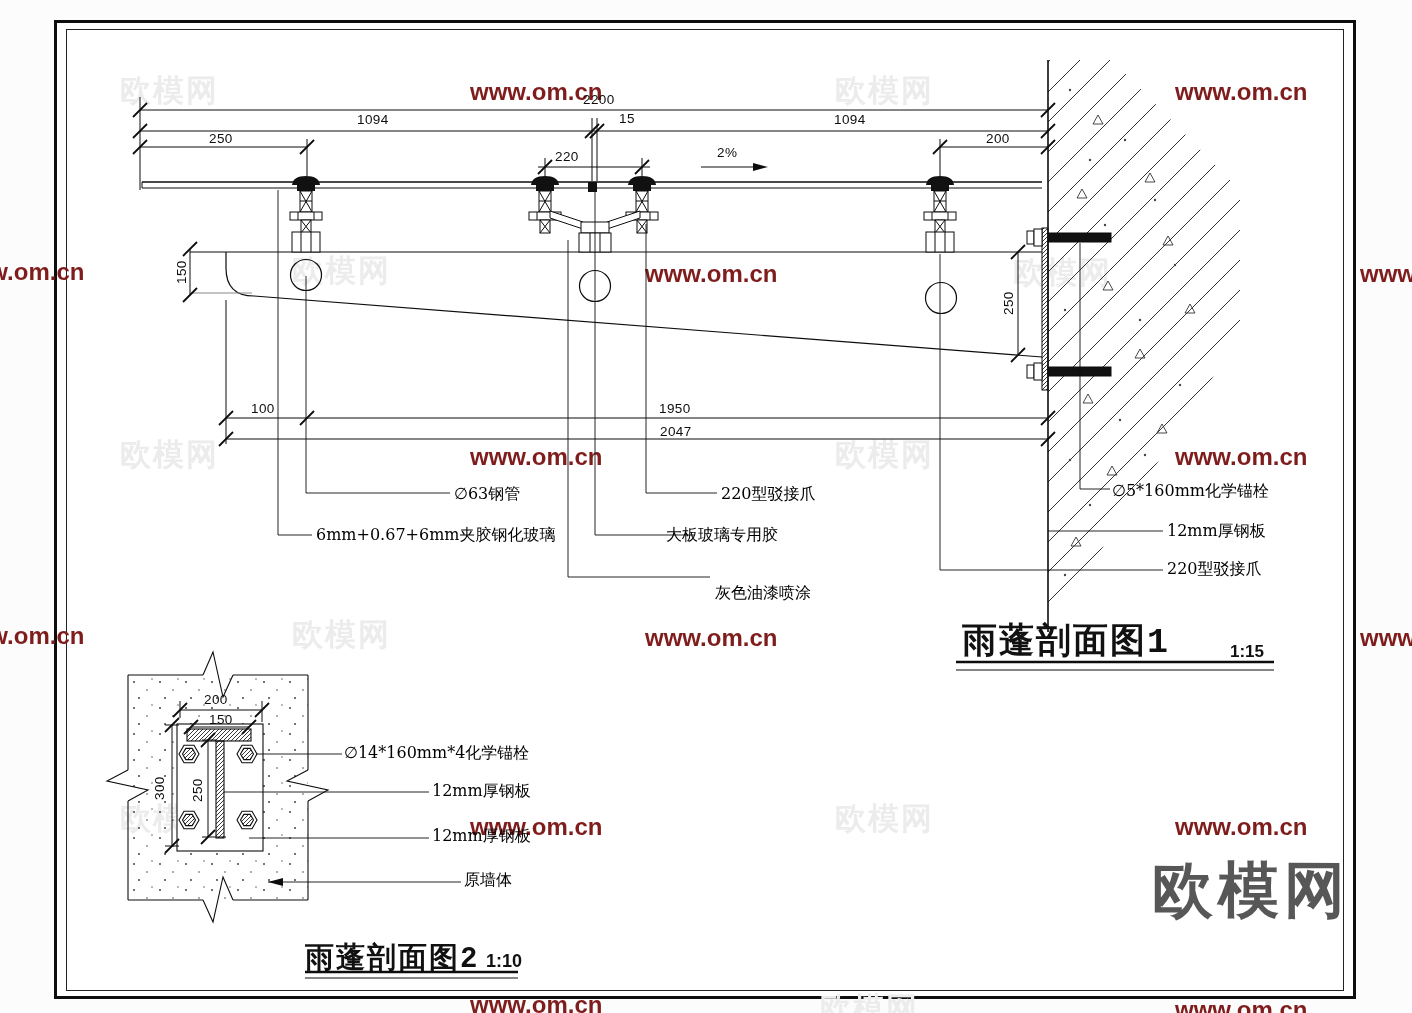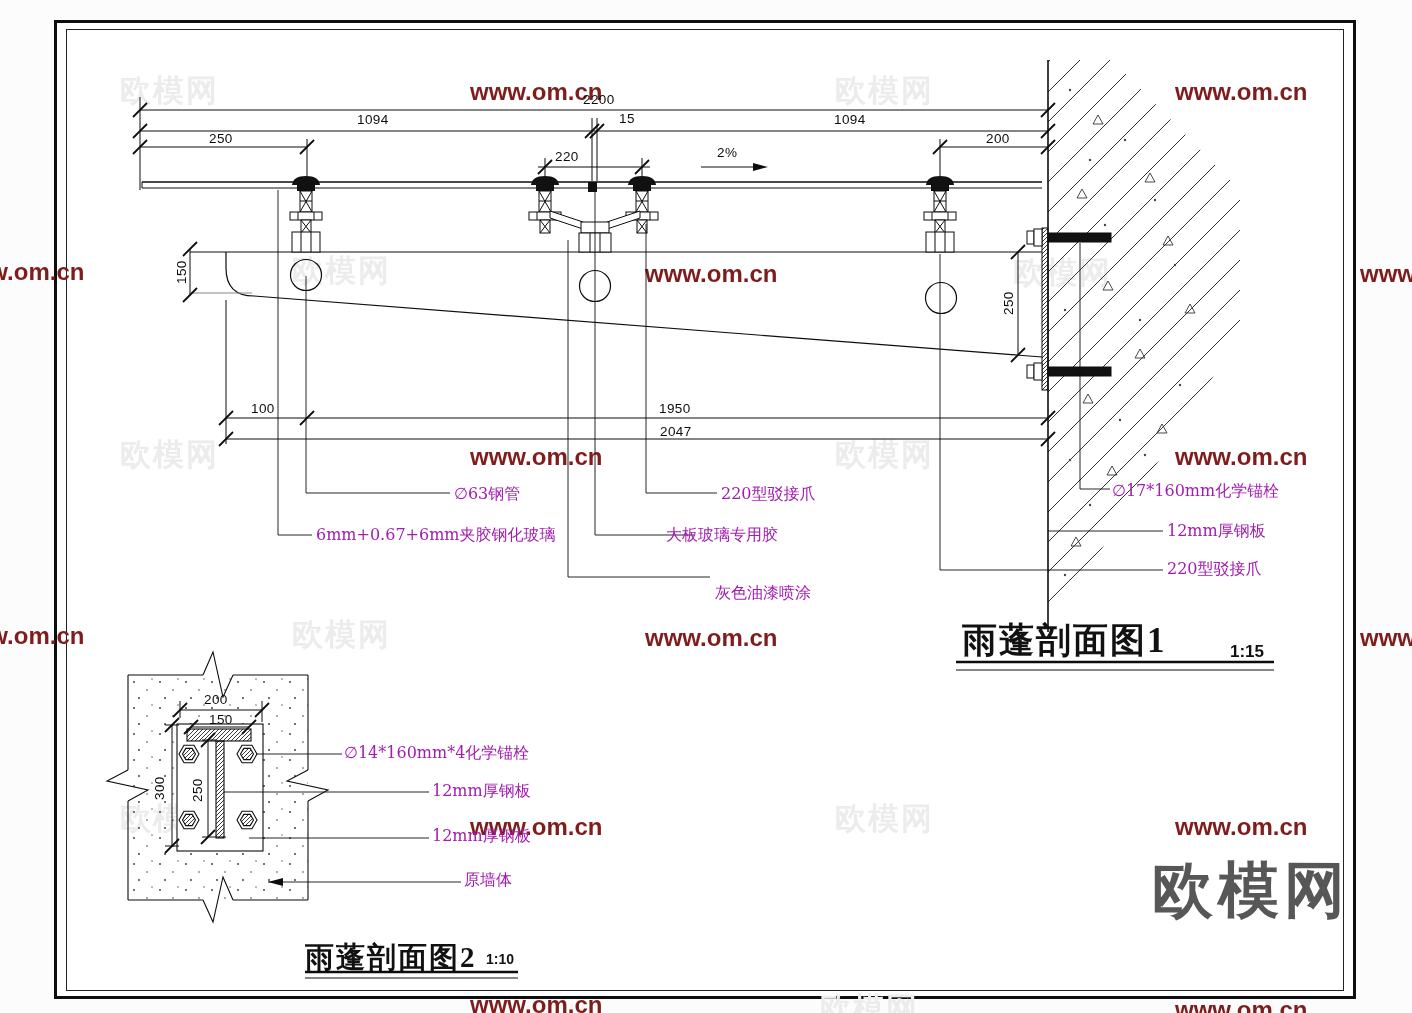--- a/index.html
+++ b/index.html
@@ -10,25 +10,25 @@
   .frame-inner{position:absolute;left:66px;top:29px;width:1278px;height:962px;
        border:1.5px solid #222;box-sizing:border-box}
   svg.sheet{position:absolute;left:0;top:0;z-index:3}
   .wm{position:absolute;z-index:2;font-weight:700;white-space:nowrap;pointer-events:none}
   .wm-logo{font-size:31px;letter-spacing:2px;color:#ececec}
   .wm-url{font-size:24px;color:#7f1d1d}
   .wm-big{position:absolute;z-index:5;font-size:61px;font-weight:700;letter-spacing:5px;color:#575757}
   .txt{position:absolute;z-index:4;white-space:nowrap}
   .dim{font-size:13.5px;letter-spacing:.4px;color:#0d0d0d}
   .rot{transform:rotate(-90deg);transform-origin:0 0}
-  .cn{font-family:"DejaVu Serif","Liberation Serif",serif;font-size:16px;color:#a21caf}
-  .title{font-family:Liberation Serif, serif;font-weight:700;font-size:35px;letter-spacing:2px}
+  .cn{font-family:"DejaVu Serif","Liberation Serif",serif;font-size:16px;color:#000000}
+  .title{font-family:Liberation Mono, monospace;font-weight:700;font-size:35px;letter-spacing:2px}
   .title2{font-size:29px}
   .scale{font-family:Liberation Sans, sans-serif;font-size:17px;font-weight:700}
-  .scale2{font-size:14px}
+  .scale2{font-size:18px}
 </style>
 </head>
 <body>
 
 <span class="wm wm-logo" style="left:120px;top:70px">欧模网</span>
 <span class="wm wm-url" style="left:470px;top:78px">www.om.cn</span>
 <span class="wm wm-logo" style="left:835px;top:70px">欧模网</span>
 <span class="wm wm-url" style="left:1175px;top:78px">www.om.cn</span>
 
 <span class="wm wm-url" style="left:-48px;top:258px">www.om.cn</span>
@@ -318,21 +318,21 @@
 <span class="txt dim" style="left:251px;top:401px">100</span>
 <span class="txt dim" style="left:659px;top:401px">1950</span>
 <span class="txt dim" style="left:660px;top:424px">2047</span>
 <span class="txt dim rot" style="left:1001px;top:315px">250</span>
 
 <span class="txt cn" style="left:454px;top:484px">∅63钢管</span>
 <span class="txt cn" style="left:316px;top:525px">6mm+0.67+6mm夹胶钢化玻璃</span>
 <span class="txt cn" style="left:721px;top:484px">220型驳接爪</span>
 <span class="txt cn" style="left:666px;top:525px">大板玻璃专用胶</span>
 <span class="txt cn" style="left:715px;top:583px">灰色油漆喷涂</span>
-<span class="txt cn" style="left:1112px;top:481px">∅17*160mm化学锚栓</span>
+<span class="txt cn" style="left:1112px;top:481px">∅5*160mm化学锚栓</span>
 <span class="txt cn" style="left:1167px;top:521px">12mm厚钢板</span>
 <span class="txt cn" style="left:1167px;top:559px">220型驳接爪</span>
 
 <span class="txt title" style="left:962px;top:617px">雨蓬剖面图1</span>
 <span class="txt scale" style="left:1230px;top:642px">1:15</span>
 
 <span class="txt dim" style="left:204px;top:692px">200</span>
 <span class="txt dim" style="left:209px;top:712px">150</span>
 <span class="txt dim rot" style="left:152px;top:800px">300</span>
 <span class="txt dim rot" style="left:190px;top:802px">250</span>

